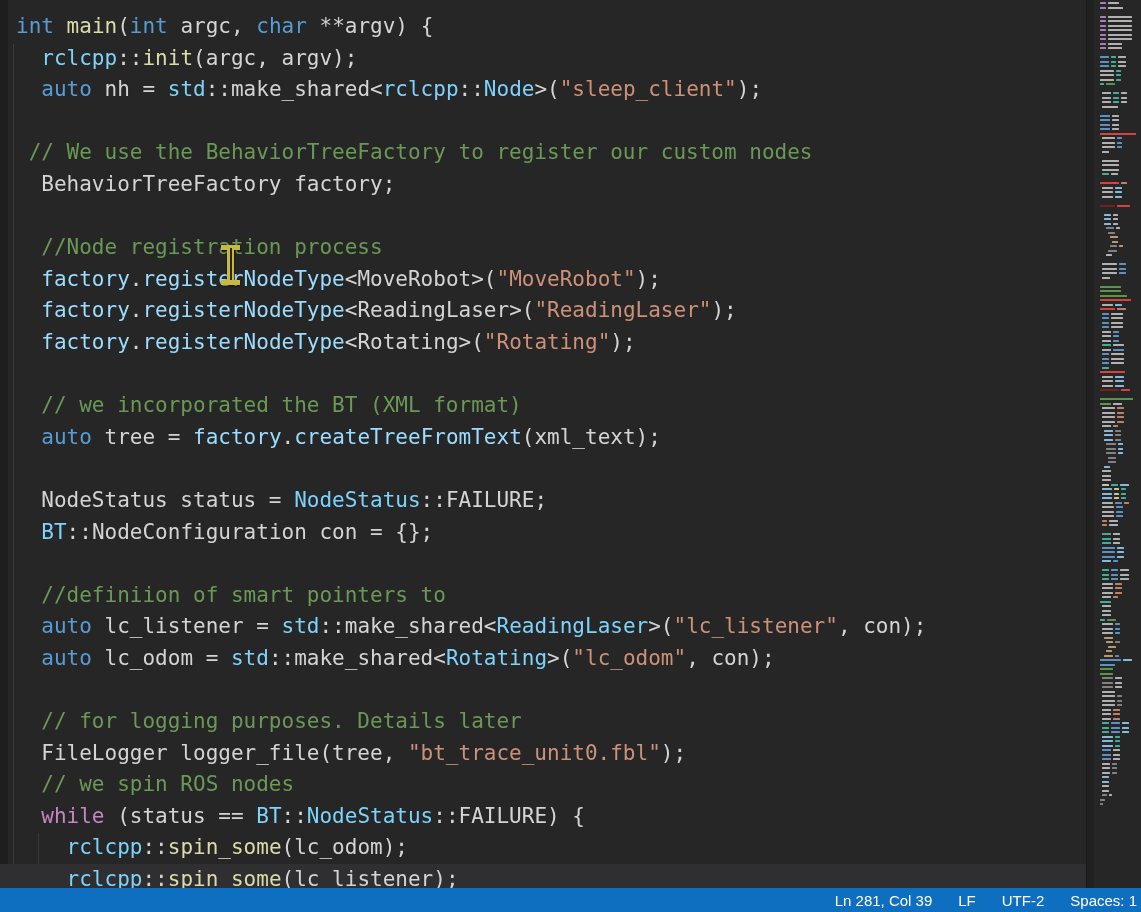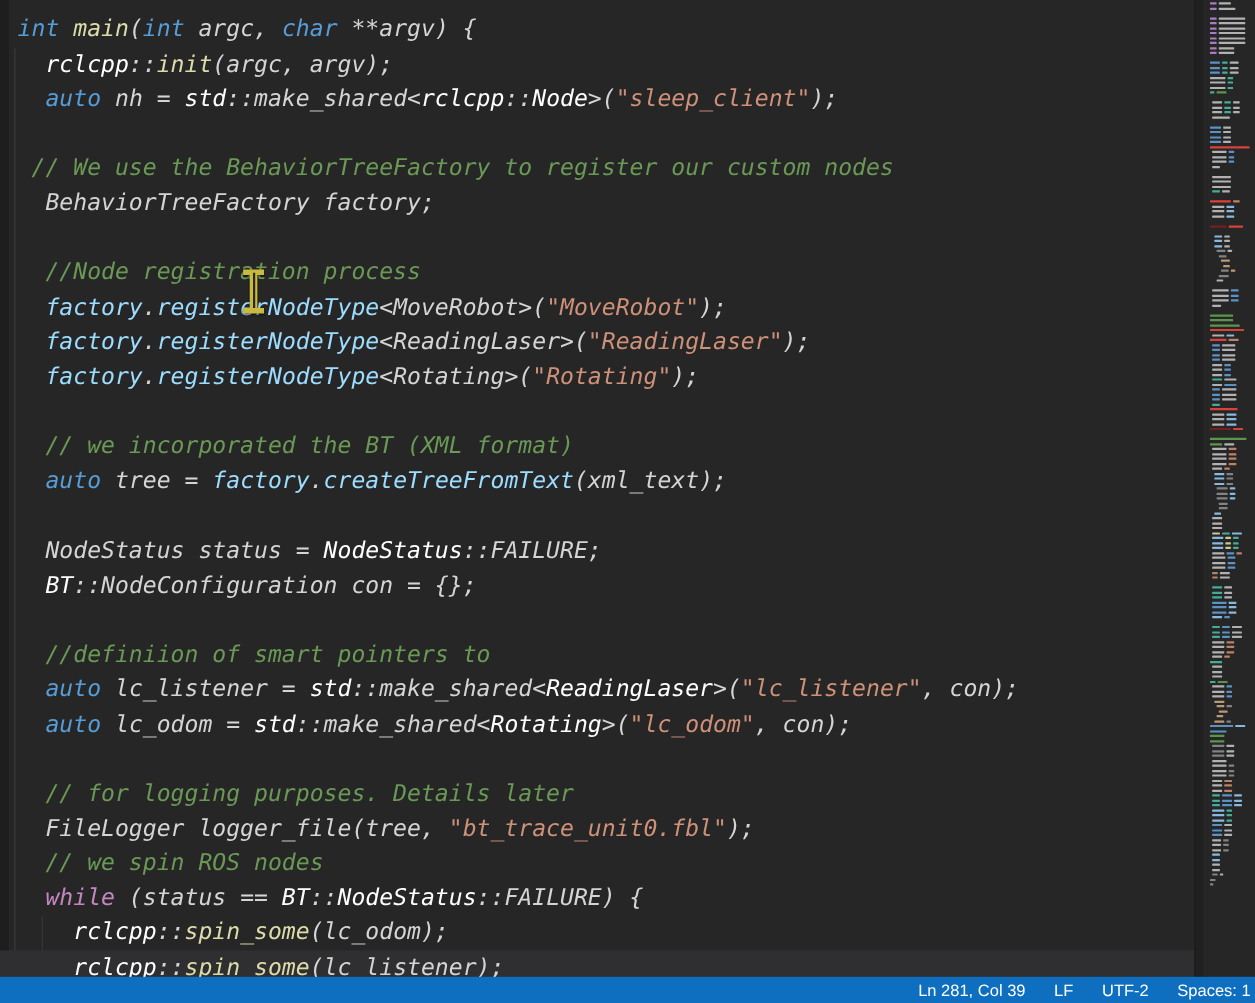--- a/index.html
+++ b/index.html
@@ -10,24 +10,24 @@
   .editor { position:absolute; left:0; top:0; width:1086px; height:912px;
             background:#262627; overflow:hidden; }
   .left-strip { position:absolute; left:0; top:0; width:8px; height:888px;
                 background:#1e1e1f; }
   .indent-guide { position:absolute; width:1px; background:#3c3c3c; }
   .guide-main  { left:13px; top:44px; height:844px; }
   .guide-while { left:38px; top:833px; height:55px; background:#383838; }
 
   .code { position:absolute; left:0; top:0; padding:11px 0 0 16px;
           font-size:21px; line-height:31.6px; white-space:pre; color:#d4d4d4; }
-  .line { height:31.6px;font-style:italic; }
+  .line { height:31.6px; }
   .line.current { background:#2f2f31; margin-left:-16px; padding-left:16px;
                   width:1086px; }
-  .kw{color:#569cd6}.ctrl{color:#c586c0}.type{color:#ffffff}.fn{color:#dcdcaa}
+  .kw{color:#569cd6}.ctrl{color:#c586c0}.type{color:#7dd3fc}.fn{color:#dcdcaa}
   .var{color:#9cdcfe}.str{color:#ce9178}.cm{color:#6a9955}.tx{color:#d4d4d4}
 
   
   .ibeam { position:absolute; left:221px; top:245px; width:19px; height:40px;
            filter:drop-shadow(0 1px 1px rgba(0,0,0,.6)); }
   .ibeam .bar { position:absolute; left:0; width:19px; height:5px; background:#c9b93f; }
   .ibeam .bar.top { top:0; } .ibeam .bar.bot { bottom:0; }
   .ibeam .stem { position:absolute; left:6px; top:3px; width:7px; height:34px;
                  background:#c9b93f; }
   .ibeam .stem::after { content:""; position:absolute; left:2.5px; top:0;

